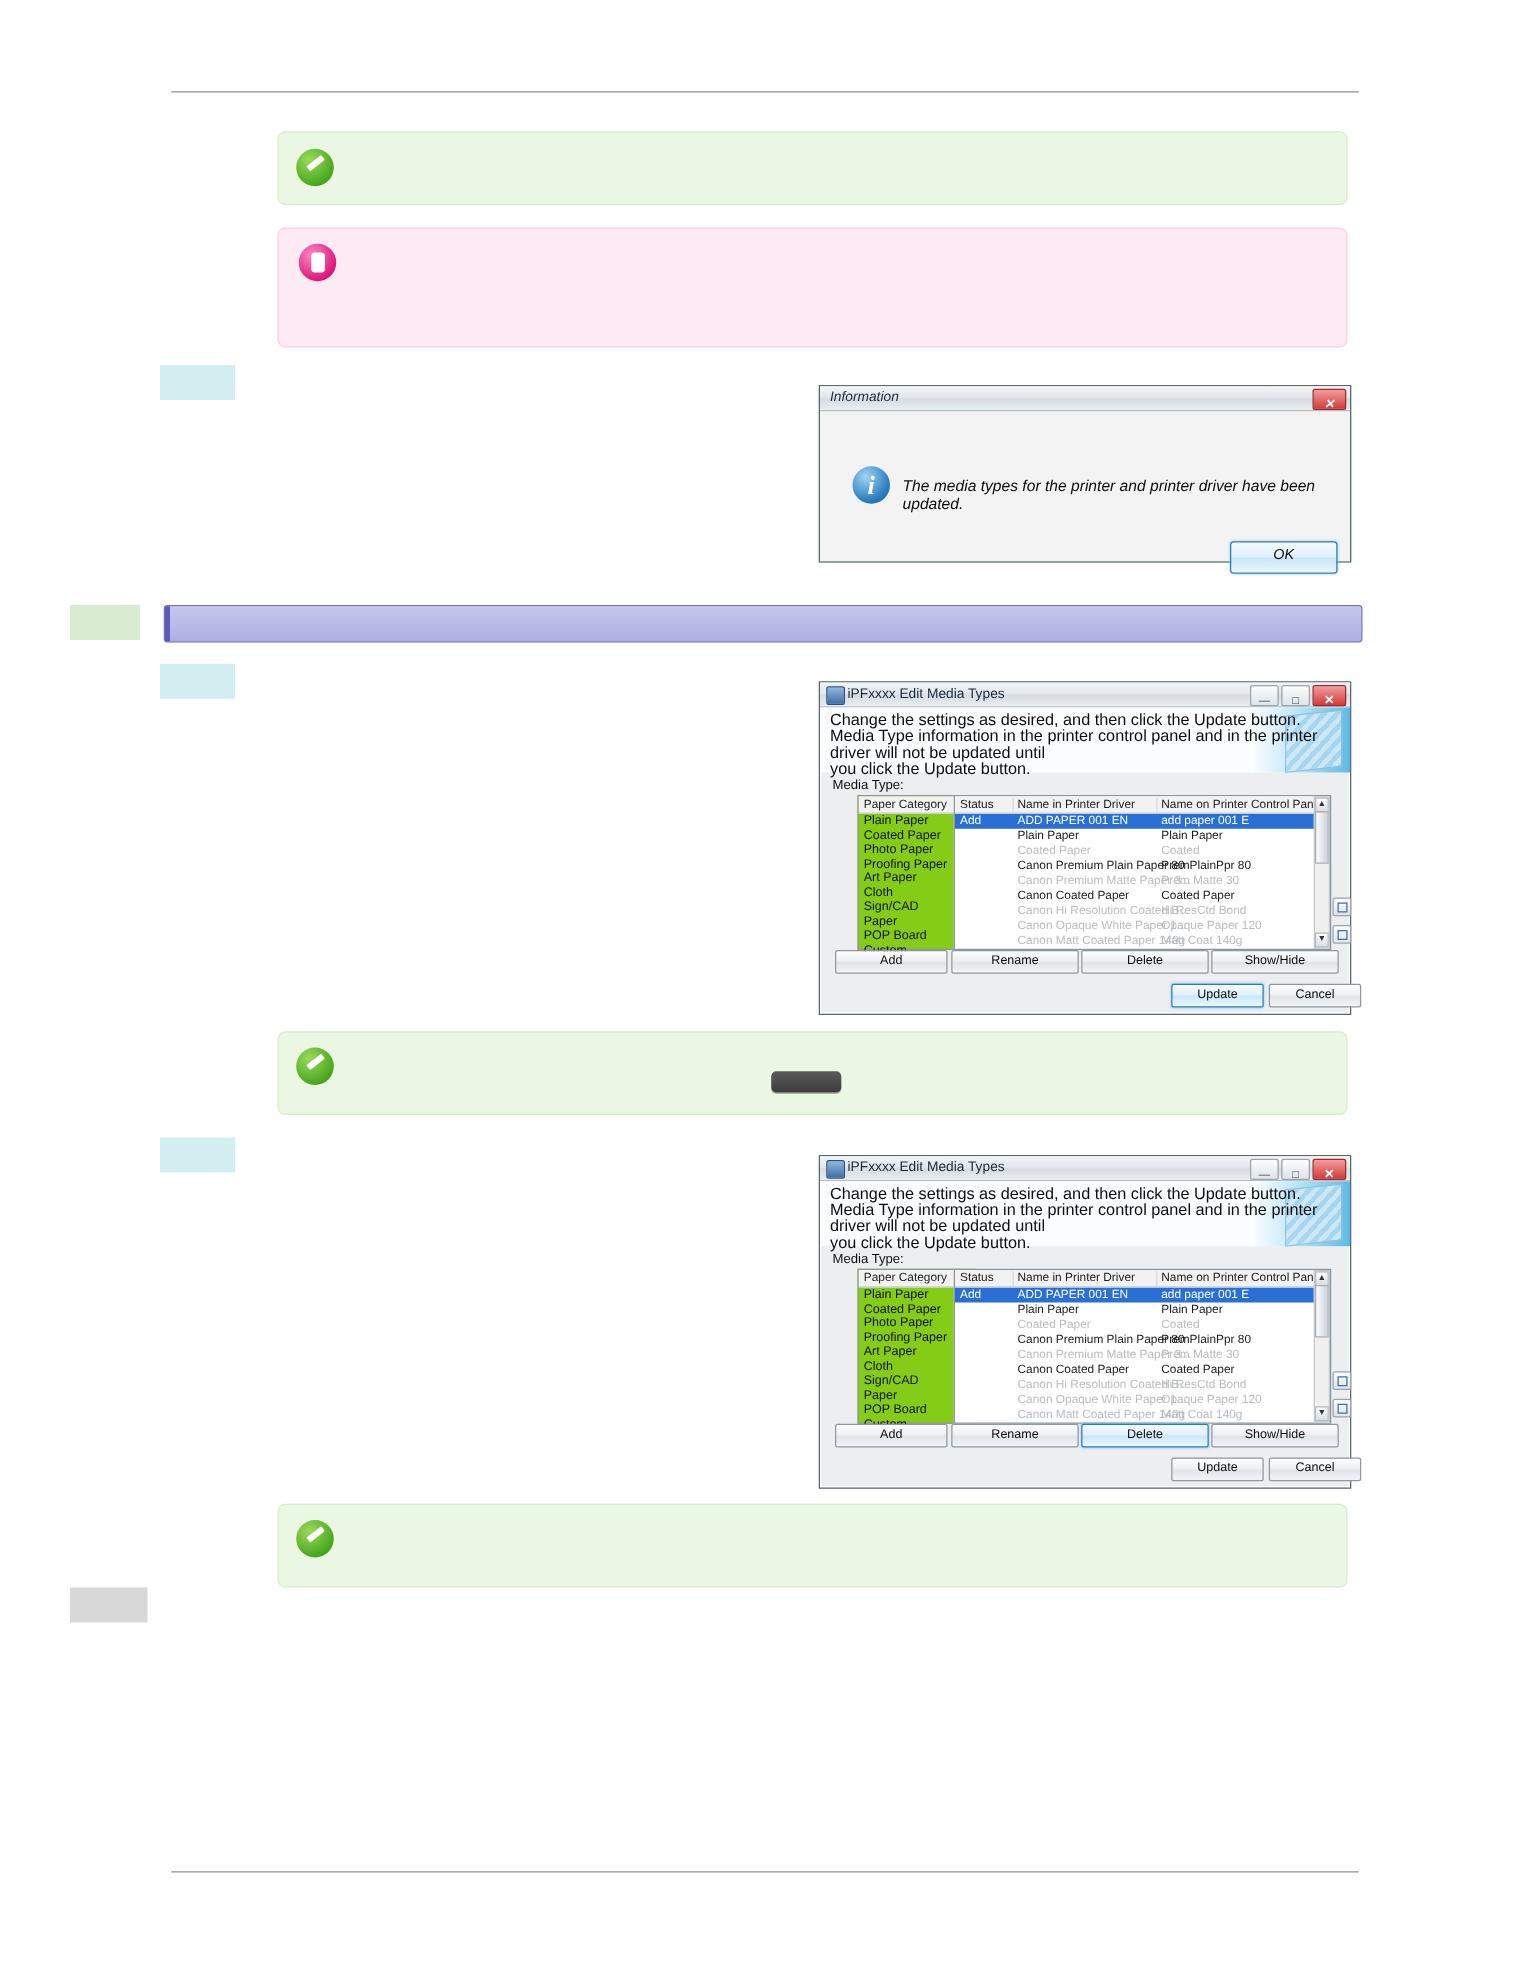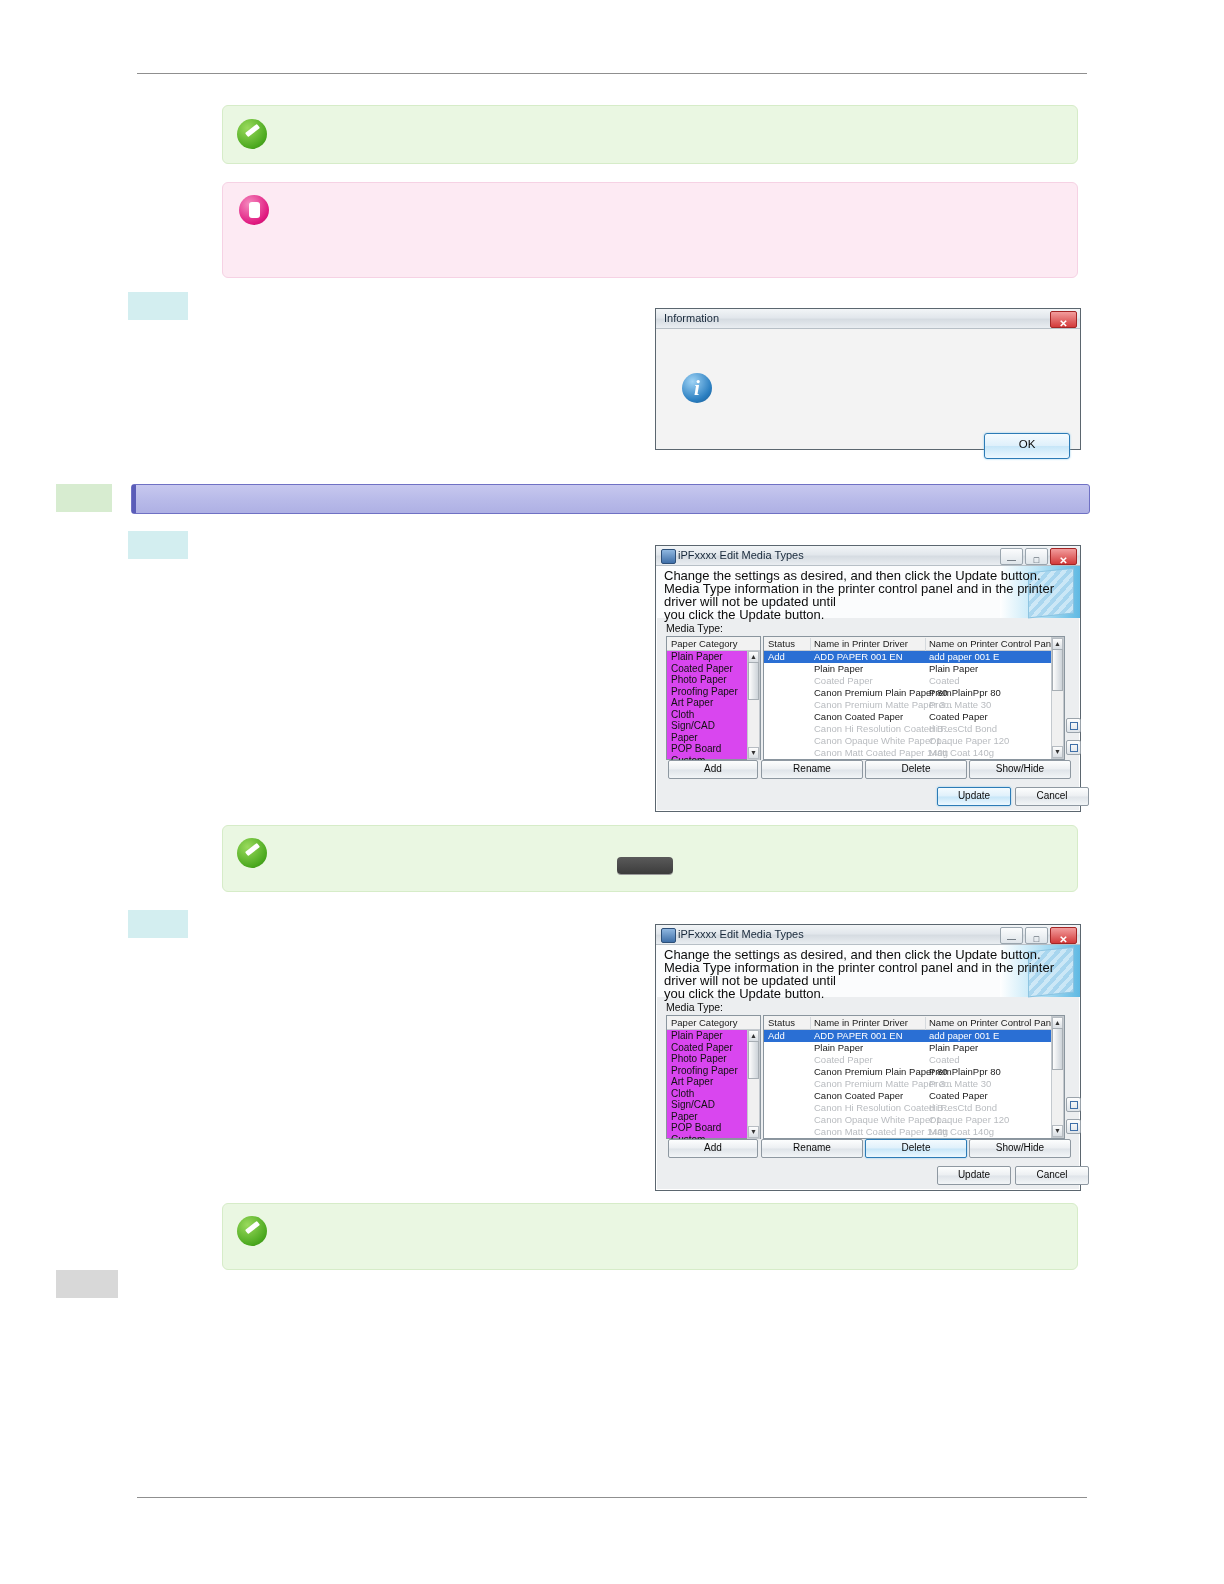--- a/index.html
+++ b/index.html
@@ -46,21 +46,21 @@
      background:linear-gradient(to bottom,#8fb7e0,#3f6fa8);border:1px solid #2d4f78;border-radius:2px;}
   .btns{position:absolute;right:3px;top:2px;display:flex;gap:2px;}
   .wbtn{width:21px;height:15px;border:1px solid #9aa5ae;border-radius:2px;
      background:linear-gradient(to bottom,#fbfcfd,#dfe5ea);position:relative;}
   .wbtn.close{background:linear-gradient(to bottom,#f29d9d,#d33a3a);border-color:#a32626;width:25px;}
   .wbtn span{position:absolute;left:0;right:0;top:50%;margin-top:-1px;text-align:center;
      font-size:9px;line-height:1;color:#394550;}
   .wbtn.close span{color:#fff;font-size:10px;font-weight:bold;}
 
   
-  #info-dialog{left:655px;top:308px;width:424px;height:140px;background:#86efac;}
+  #info-dialog{left:655px;top:308px;width:424px;height:140px;background:#86efac;font-style:italic;}
   #info-dialog .body{position:absolute;left:0;top:20px;right:0;bottom:0;background:#f3f3f3;}
   .info-i{position:absolute;left:26px;top:44px;width:30px;height:30px;border-radius:50%;
      background:radial-gradient(circle at 35% 28%,#9fd3f5 0%,#2b7fc1 65%,#17568c 100%);}
   .info-i:before{content:"i";position:absolute;left:0;right:0;top:3px;text-align:center;
      font-family:"Liberation Serif",serif;font-style:italic;font-weight:bold;font-size:21px;color:#fff;}
   .info-msg{position:absolute;left:66px;top:53px;font-size:12.5px;color:#0b0b0b;}
   .ok-btn{position:absolute;left:328px;top:104px;width:84px;height:24px;border:1px solid #2c7bb6;
      border-radius:3px;background:linear-gradient(to bottom,#f4fbff 0%,#dff0fb 48%,#c7e6f8 52%,#ecf8ff 100%);
      box-shadow:0 0 2px #7fc4ec;}
   .ok-btn span{position:absolute;left:0;right:0;top:4px;text-align:center;font-size:11.5px;color:#0a0a0a;}
@@ -70,21 +70,21 @@
   .emt .head{position:absolute;left:0;top:20px;right:0;height:52px;background:#fbfcfd;}
   .emt .head .grad{position:absolute;right:0;top:0;width:80px;height:52px;
      background:linear-gradient(to right,#ffffff 0%, #bfe6f7 45%, #5fb9e3 100%);}
   .emt .head .cube{position:absolute;right:6px;top:4px;width:44px;height:44px;
      background:repeating-linear-gradient(135deg,#cfe9f7 0 4px,#a9d6ef 4px 8px);
      border:1px solid #8cc3e0;transform:skewY(-6deg);opacity:.95;}
   .emt .instr{position:absolute;left:8px;top:3px;font-size:13px;color:#0c0c0c;line-height:13px;white-space:pre-line;}
   .lbl-media{position:absolute;font-size:10.5px;color:#0c0c0c;}
 
   .listpanel{position:absolute;background:#fff;border:1px solid #8a959e;}
-  .catlist{position:absolute;background:#d946ef;border:1px solid #8a959e;}
+  .catlist{position:absolute;background:#84cc16;border:1px solid #8a959e;margin-left:20px;}
   .cat-item{font-size:10px;color:#111;padding:0 4px;line-height:11.5px;}
 
   .colhdr{position:absolute;left:0;top:0;right:0;height:13px;background:#f2f2f2;border-bottom:1px solid #c7ccd1;}
   .colhdr div{position:absolute;top:1px;font-size:9.5px;color:#1a1a1a;}
   .colsep{position:absolute;top:0;width:1px;height:13px;background:#d5d9dd;}
 
   .row{position:absolute;left:0;right:0;height:12px;font-size:9.5px;color:#1a1a1a;}
   .row .c1{position:absolute;left:4px;}
   .row .c2{position:absolute;}
   .row .c3{position:absolute;}
@@ -142,20 +142,21 @@
     <div class="win-title">
       <div class="win-title-text">Information</div>
       <div class="btns">
         <div class="wbtn close">
             <span>✕</span>
           </div>
       </div>
     </div>
     <div class="body">
       <div class="info-i"></div>
+      <div class="info-msg">The media types for the printer and printer driver have been updated.</div>
       <div class="ok-btn">
         <span>OK</span>
       </div>
     </div>
   </div>
 
   <div class="win emt" id="emt1" style="left:655px;top:545px;width:424px;height:265px;">
     <div class="win-title">
       <div class="win-ico"></div>
       <div class="win-title-text with-ico">iPFxxxx Edit Media Types</div>

